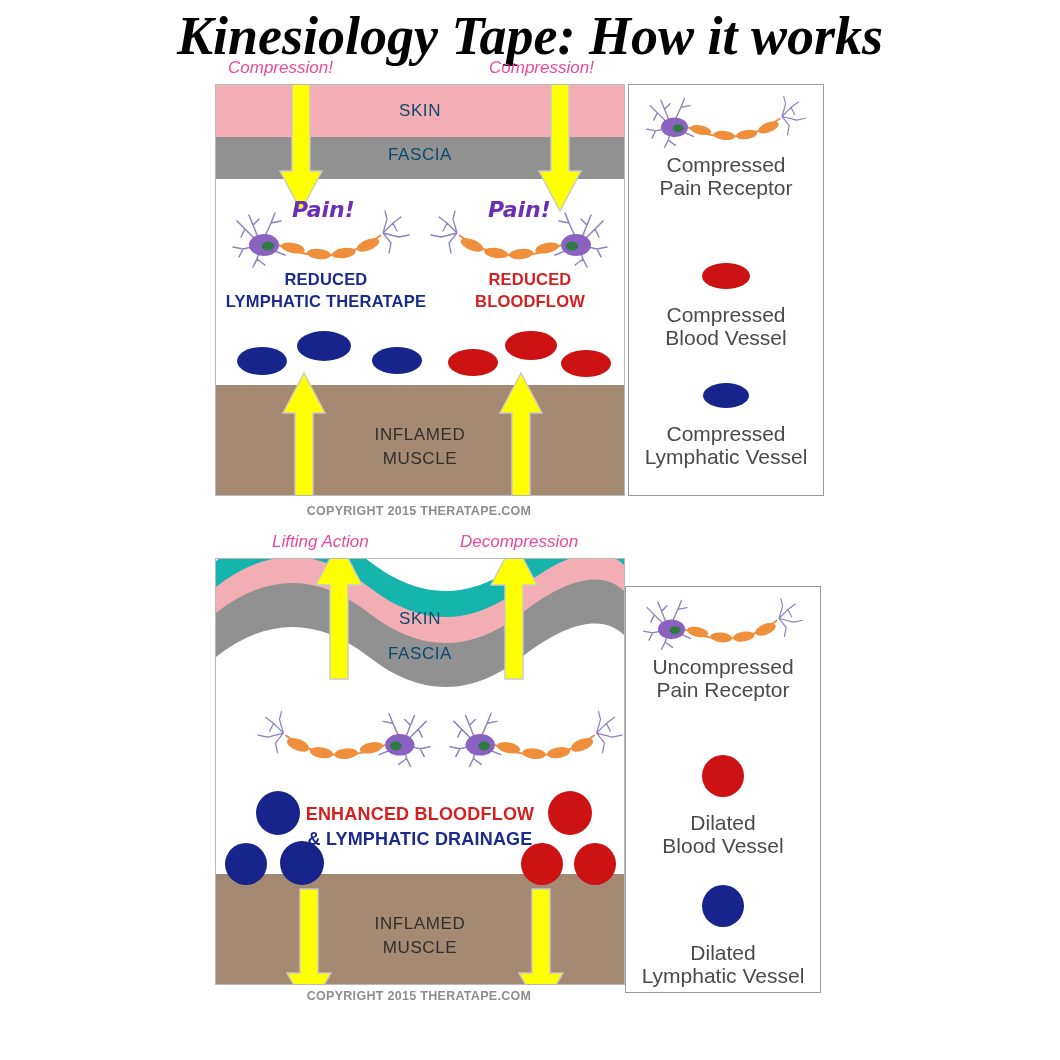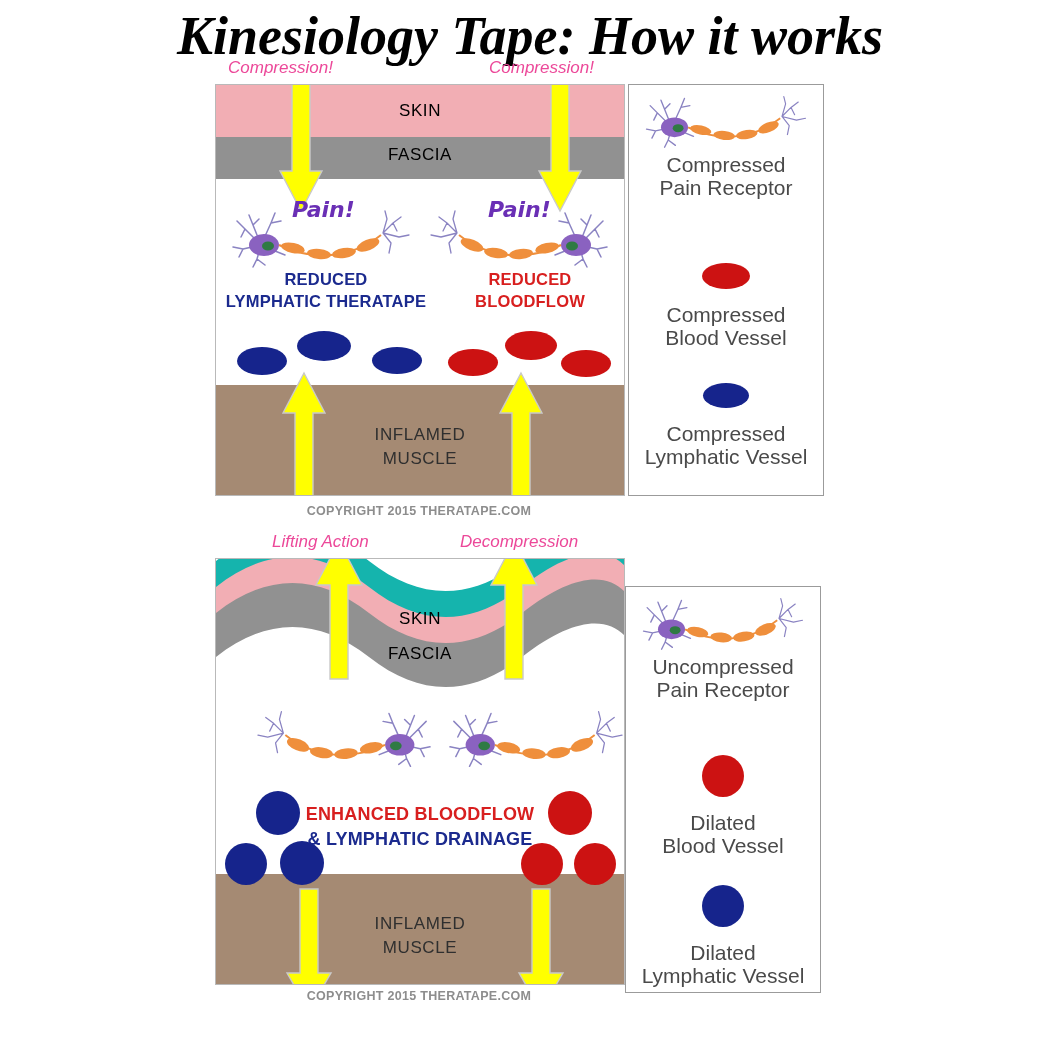--- a/index.html
+++ b/index.html
@@ -37,21 +37,21 @@
     background:#fff;
     border:1px solid #9b9b9b;
     overflow:hidden;
   }
 
   
   .layer{position:absolute;left:0;width:100%;}
   .layer-label{
     position:absolute;left:0;width:100%;
     text-align:center;
-    color:#000000;
+    color:#0c4a6e;
     font-size:17px;
     font-weight:400;
     letter-spacing:.6px;
   }
   .layer-label.dark{color:#2f2f2f;}
 
   
   .callout{
     position:absolute;
     font-style:italic;

